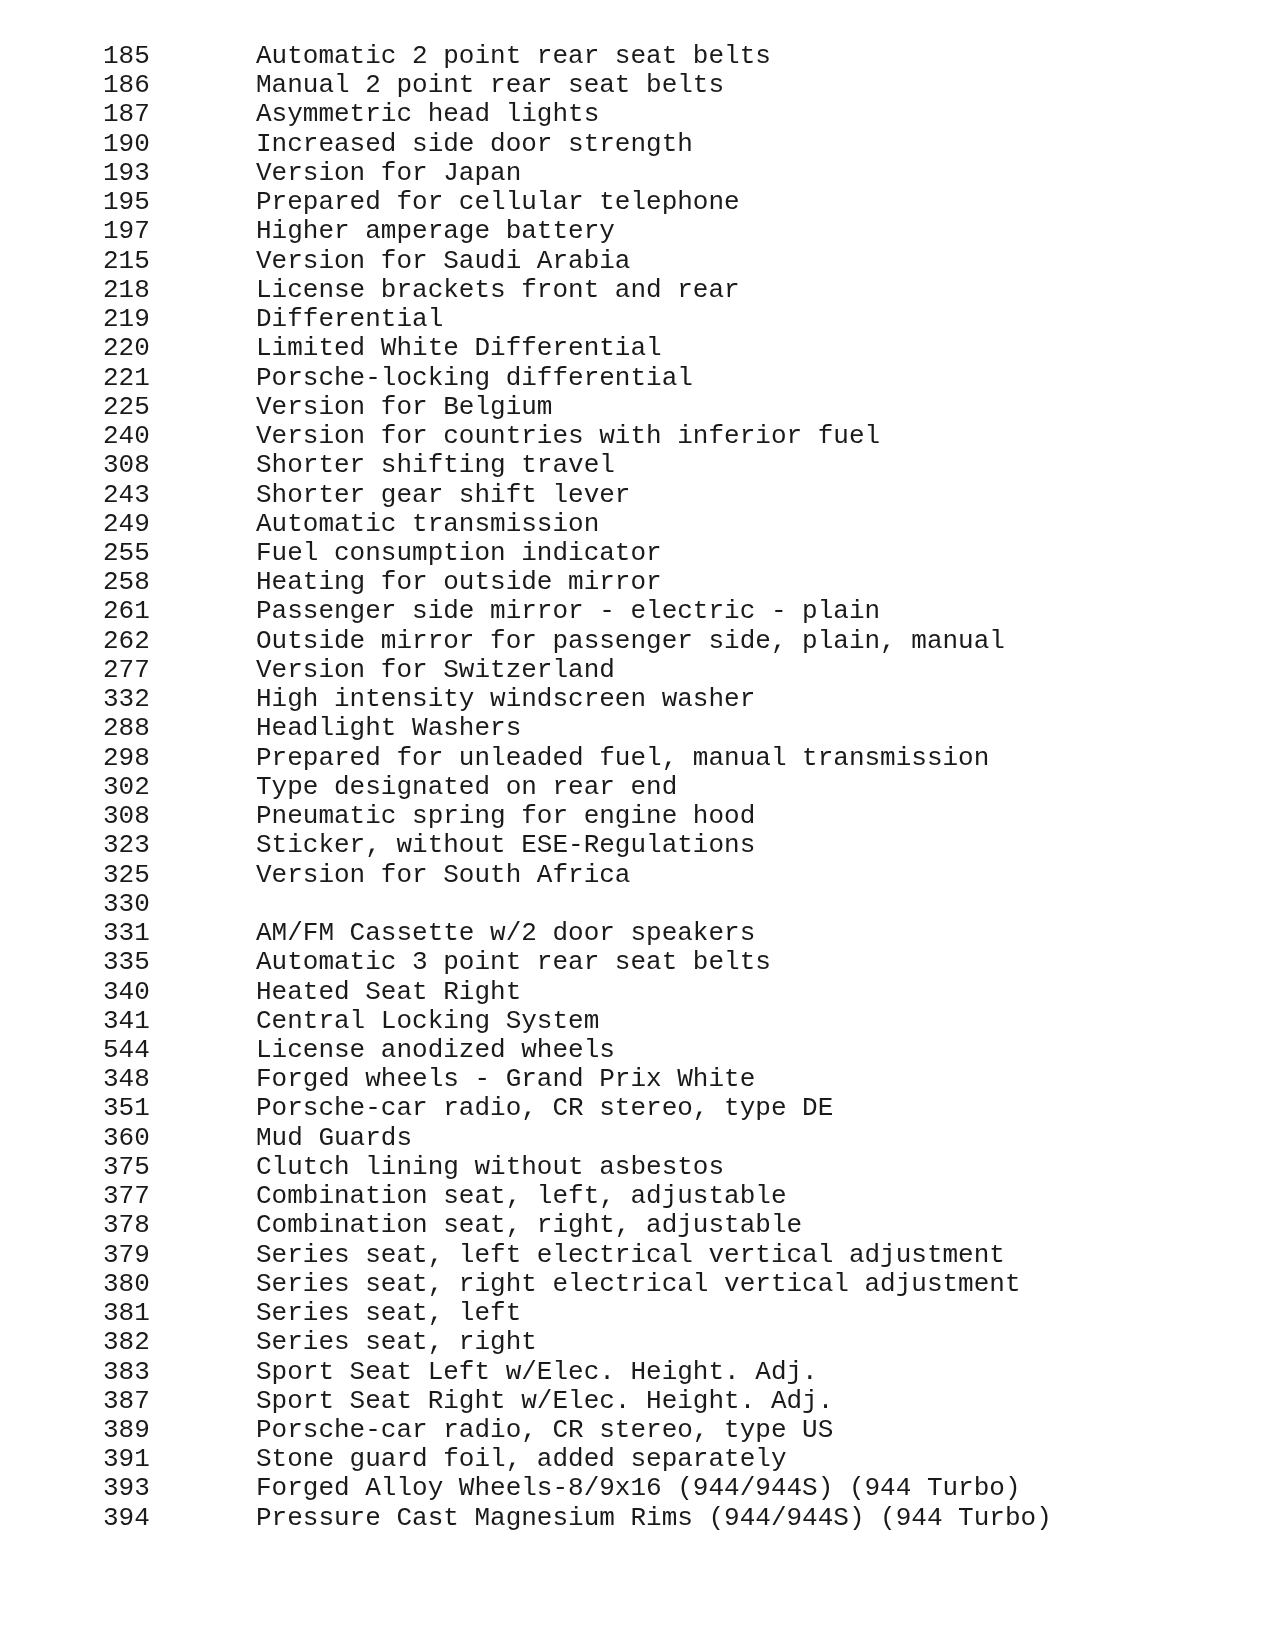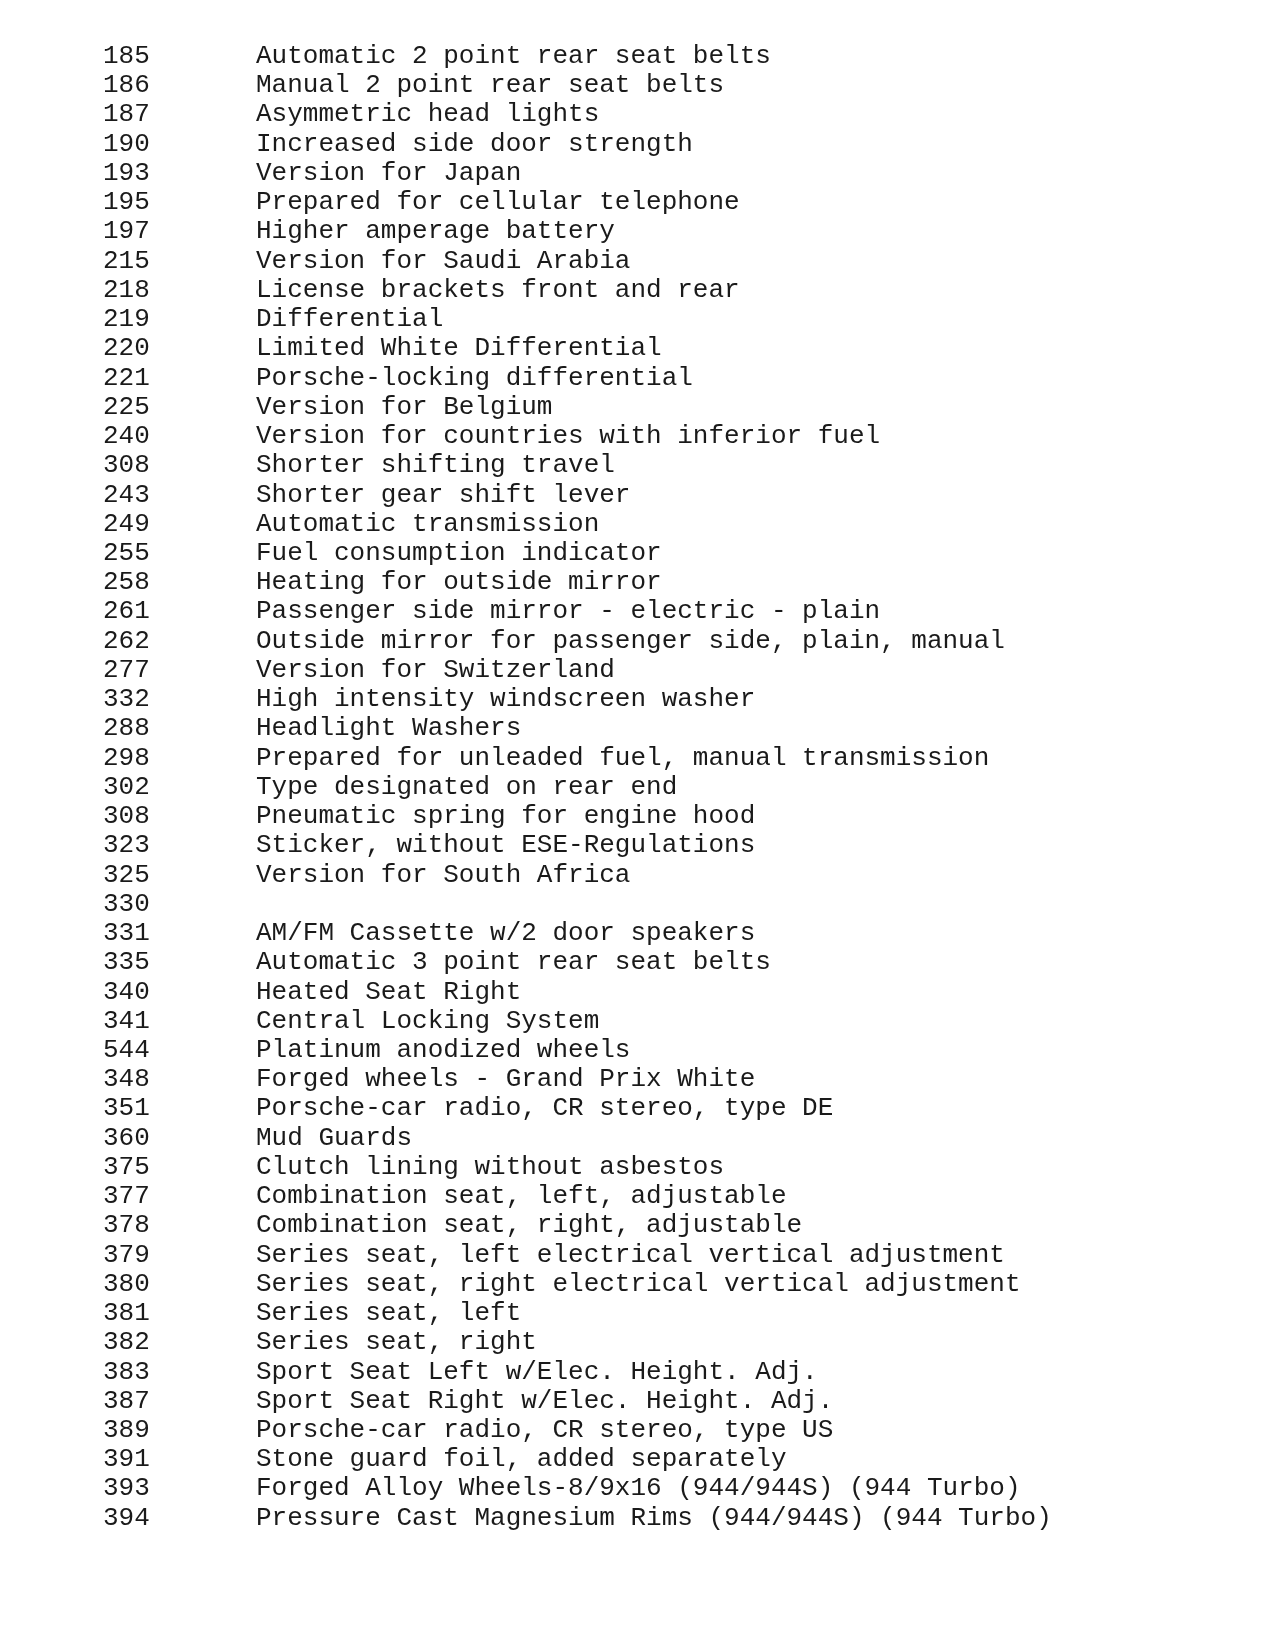--- a/index.html
+++ b/index.html
@@ -70,21 +70,21 @@
     <div class="row"><span class="code">298</span><span class="desc">Prepared for unleaded fuel, manual transmission</span></div>
     <div class="row"><span class="code">302</span><span class="desc">Type designated on rear end</span></div>
     <div class="row"><span class="code">308</span><span class="desc">Pneumatic spring for engine hood</span></div>
     <div class="row"><span class="code">323</span><span class="desc">Sticker, without ESE-Regulations</span></div>
     <div class="row"><span class="code">325</span><span class="desc">Version for South Africa</span></div>
     <div class="row"><span class="code">330</span><span class="desc"></span></div>
     <div class="row"><span class="code">331</span><span class="desc">AM/FM Cassette w/2 door speakers</span></div>
     <div class="row"><span class="code">335</span><span class="desc">Automatic 3 point rear seat belts</span></div>
     <div class="row"><span class="code">340</span><span class="desc">Heated Seat Right</span></div>
     <div class="row"><span class="code">341</span><span class="desc">Central Locking System</span></div>
-    <div class="row"><span class="code">544</span><span class="desc">Platinum anodized wheels</span></div>
+    <div class="row"><span class="code">544</span><span class="desc">License anodized wheels</span></div>
     <div class="row"><span class="code">348</span><span class="desc">Forged wheels - Grand Prix White</span></div>
     <div class="row"><span class="code">351</span><span class="desc">Porsche-car radio, CR stereo, type DE</span></div>
     <div class="row"><span class="code">360</span><span class="desc">Mud Guards</span></div>
     <div class="row"><span class="code">375</span><span class="desc">Clutch lining without asbestos</span></div>
     <div class="row"><span class="code">377</span><span class="desc">Combination seat, left, adjustable</span></div>
     <div class="row"><span class="code">378</span><span class="desc">Combination seat, right, adjustable</span></div>
     <div class="row"><span class="code">379</span><span class="desc">Series seat, left electrical vertical adjustment</span></div>
     <div class="row"><span class="code">380</span><span class="desc">Series seat, right electrical vertical adjustment</span></div>
     <div class="row"><span class="code">381</span><span class="desc">Series seat, left</span></div>
     <div class="row"><span class="code">382</span><span class="desc">Series seat, right</span></div>

